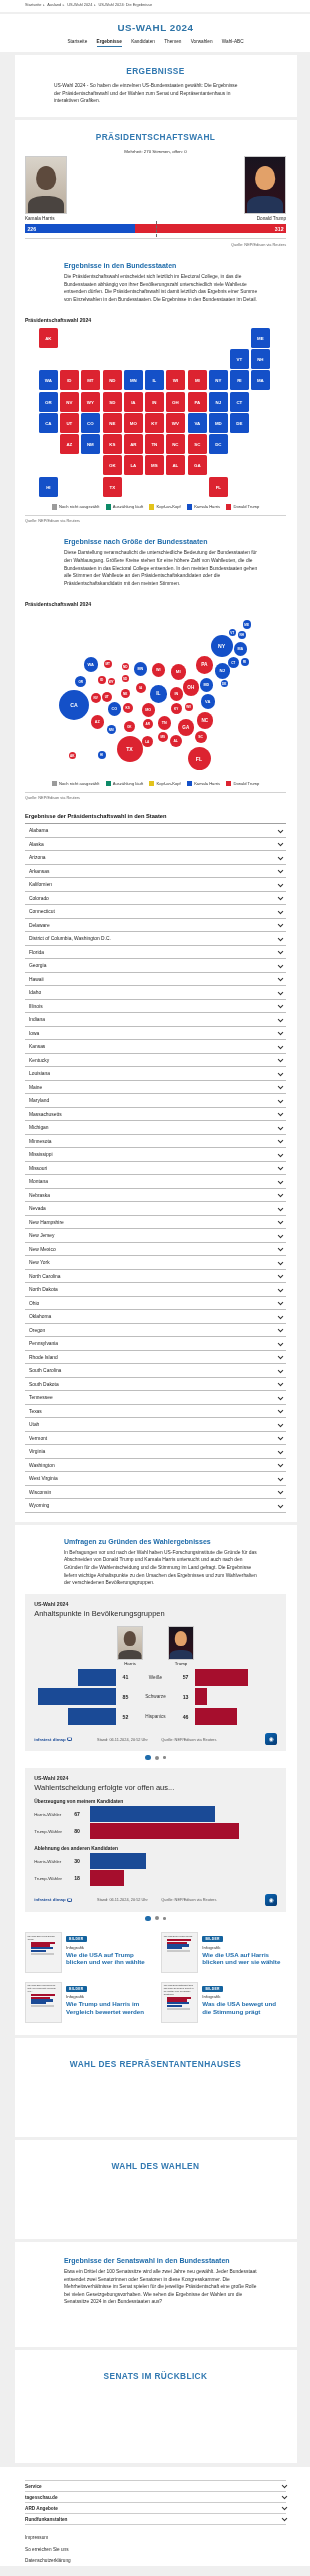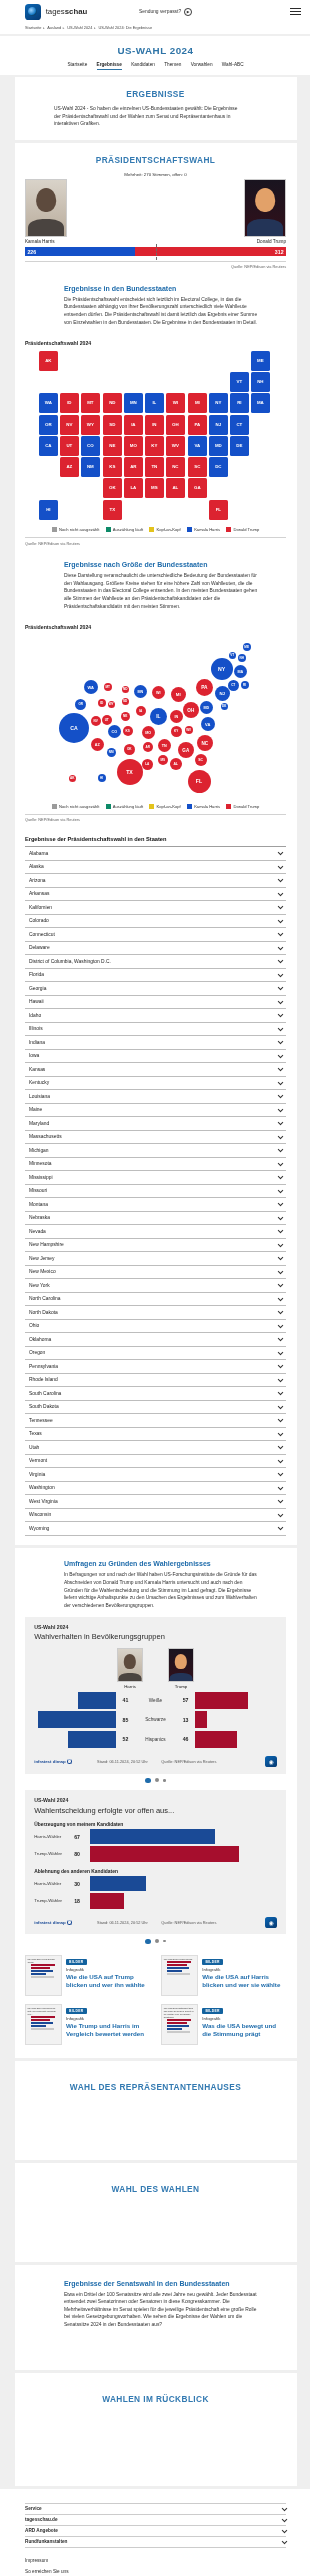--- a/index.html
+++ b/index.html
@@ -127,33 +127,20 @@
   .footer{background:#fff;margin:0;padding:13.5px 25px 0 25px;}
   .f-acc{border-top:0.5px solid #ccc;}
   .f-row{display:flex;align-items:center;justify-content:space-between;height:11px;border-bottom:0.5px solid #ccc;font-size:4.7px;font-weight:bold;color:#2b2b2b;cursor:pointer;}
   .f-links{margin:7.3px 0 0 0;}
   .f-link{font-size:4.7px;color:#2b2b2b;padding:3.1px 0;cursor:pointer;}
 </style>
 </head>
 <body>
 
 <div class="fullcard" style="margin-bottom:0;">
-  <div class="topbar">
-    <span class="ts-logo"></span>
-    <span class="ts-word"><span>tages</span><b>schau</b></span>
-    <span class="missed">
-      <span>Sendung verpasst?</span>
-      <span class="playbtn">▶</span>
-    </span>
-    <span class="burger">
-        <i></i>
-        <i></i>
-        <i></i>
-      </span>
-  </div>
   <div class="crumbs">
     <a>Startseite</a><span class="sep">▸</span>
     <a>Ausland</a><span class="sep">▸</span>
     <a>US-Wahl 2024</a><span class="sep">▸</span>
     <a>US-Wahl 2024: Die Ergebnisse</a>
   </div>
 </div>
 
 <div class="hubhead">
   <div class="hubtitle">US-WAHL 2024</div>
@@ -642,21 +629,21 @@
 
   </div>
 </div>
 
 <div class="card" style="padding-top:12.4px;padding-bottom:8.3px;">
   <div class="sub-head indent">Umfragen zu Gründen des Wahlergebnisses</div>
   <p class="para indent">In Befragungen vor und nach der Wahl haben US-Forschungsinstitute die Gründe für das Abschneiden von Donald Trump und Kamala Harris untersucht und auch nach den Gründen für die Wahlentscheidung und die Stimmung im Land gefragt. Die Ergebnisse liefern wichtige Anhaltspunkte zu den Ursachen des Ergebnisses und zum Wahlverhalten der verschiedenen Bevölkerungsgruppen.</p>
 
   <div class="chartcard">
     <div class="kicker">US-Wahl 2024</div>
-    <div class="cc-title">Wahlverhalten in Bevölkerungsgruppen</div>
+    <div class="cc-title">Anhaltspunkte in Bevölkerungsgruppen</div>
     <div class="cc-photos">
       <span>
         <span class="mini-photo photo harris" style="display:block;"></span>
         <span>Harris</span>
       </span>
       <span>
         <span class="mini-photo photo trump" style="display:block;"></span>
         <span>Trump</span>
       </span>
     </div>
@@ -833,21 +820,21 @@
   <div class="spacer90"></div>
 </div>
 
 <div class="card" style="padding-top:14.5px;padding-bottom:10.4px;">
   <div class="sub-head indent">Ergebnisse der Senatswahl in den Bundesstaaten</div>
   <p class="para indent">Etwa ein Drittel der 100 Senatssitze wird alle zwei Jahre neu gewählt. Jeder Bundesstaat entsendet zwei Senatorinnen oder Senatoren in diese Kongresskammer. Die Mehrheitsverhältnisse im Senat spielen für die jeweilige Präsidentschaft eine große Rolle bei vielen Gesetzgebungsvorhaben. Wie sehen die Ergebnisse der Wahlen um die Senatssitze 2024 in den Bundesstaaten aus?</p>
   <div class="spacer60"></div>
 </div>
 
 <div class="card bigsect">
-  <div class="sect-head">WAHLEN IM RÜCKBLICK</div>
+  <div class="sect-head">SENATS IM RÜCKBLICK</div>
   <div class="spacer120"></div>
 </div>
 
 <div class="footer">
   <div class="f-acc">
 
       <div class="f-row">
         <span>Service</span>
         <span class="chev"></span>
       </div>

